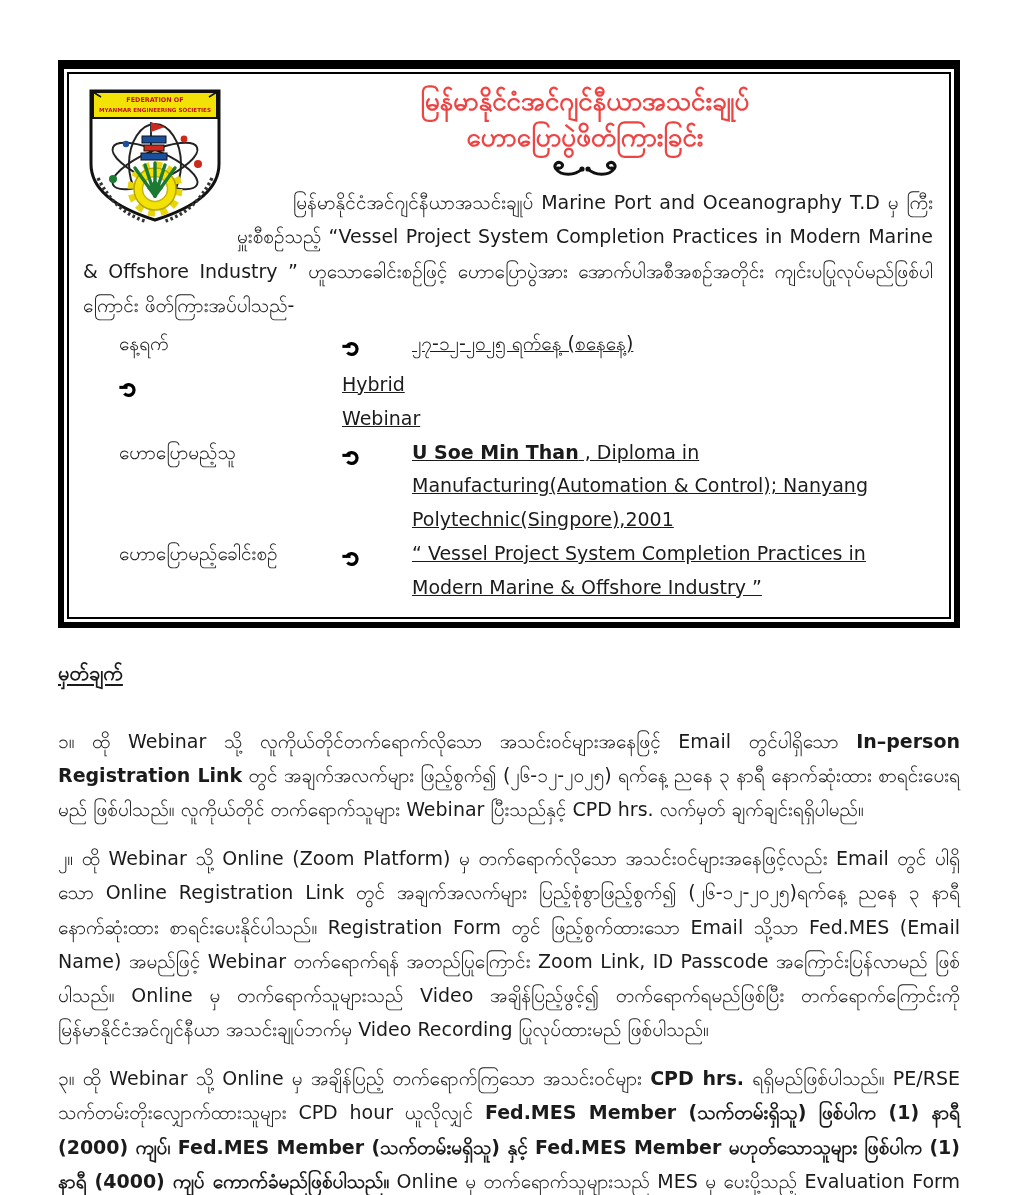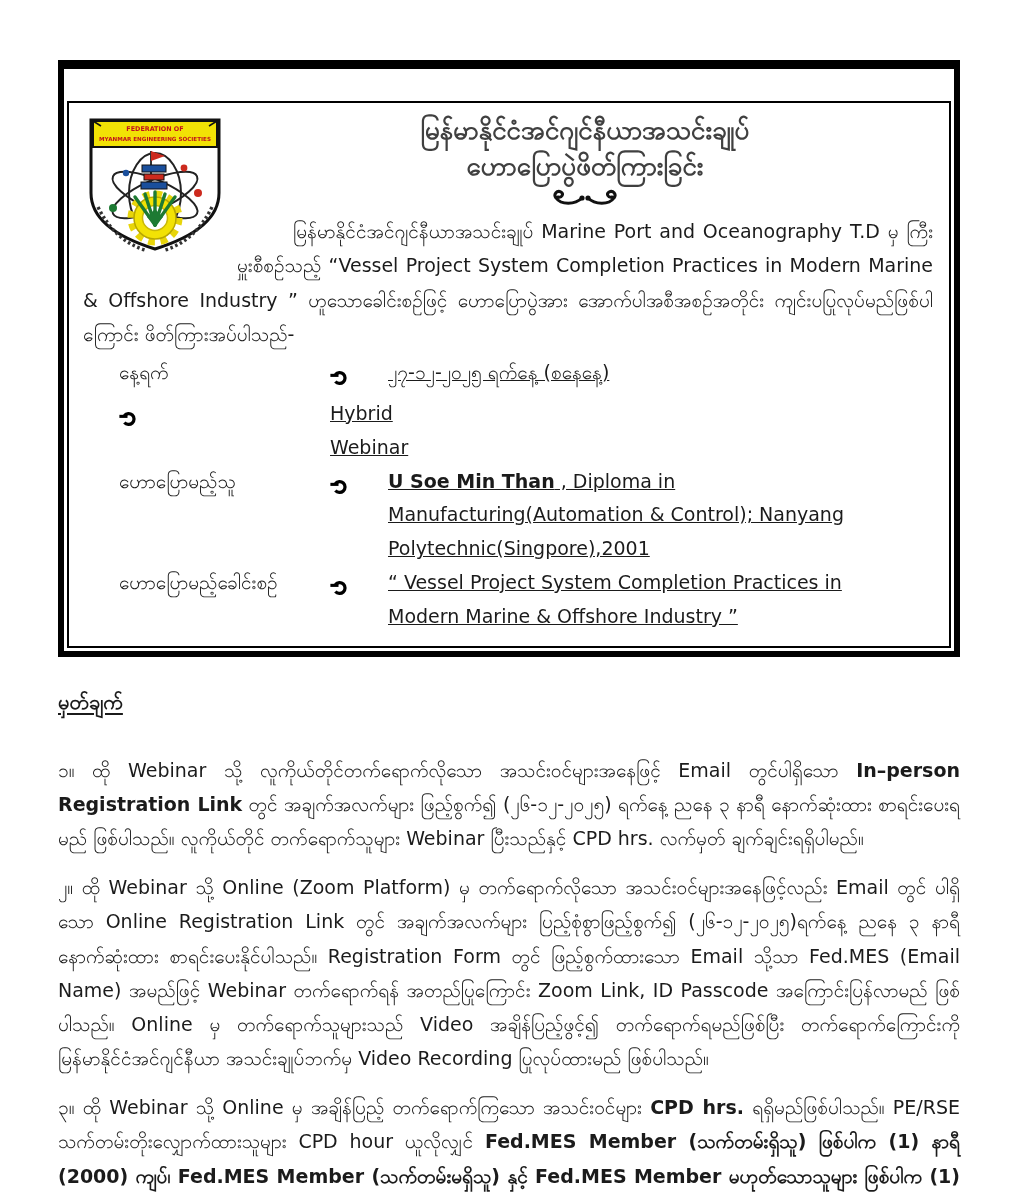--- a/index.html
+++ b/index.html
@@ -16,48 +16,47 @@
   
   .inv-box-outer {
     border: 6px solid #000;
     border-top-width: 9px;
     padding: 3px;
   }
   .inv-box-inner {
     border: 2px solid #000;
     padding: 8px 16px 12px 14px;
     overflow: hidden;
-    margin-top: 29px;
   }
   .logo-wrap {
     float: left;
     width: 140px; height: 142px;
     margin: 2px 12px 4px 2px;
   }
   .title-block { text-align: center; padding-top: 2px; }
   .title-line {
     font-weight: 700;
     font-size: 26px;
     line-height: 1.38;
-    color: #404040;
+    color: #ef4444;
   }
   .ornament { margin-top: 3px; height: 22px; }
 
   .intro {
     font-size: 19px;
     line-height: 1.82;
     text-align: justify;
     text-indent: 56px;
     margin: 4px 0 4px 0;
   }
   .details { margin: 2px 0 0 36px; clear: none; }
   .drow {
     display: grid;
     grid-template-columns: 205px 52px 1fr;
-    column-gap: 6px;
+    column-gap: 18px;
     font-size: 19px;
     line-height: 1.78;
     align-items: start;
   }
   .dlabel { white-space: nowrap; }
   .dbullet { padding-top: 7px; }
   .dval { max-width: 528px; text-decoration: underline; }
   .dval b { font-weight: 700; }
 
   

